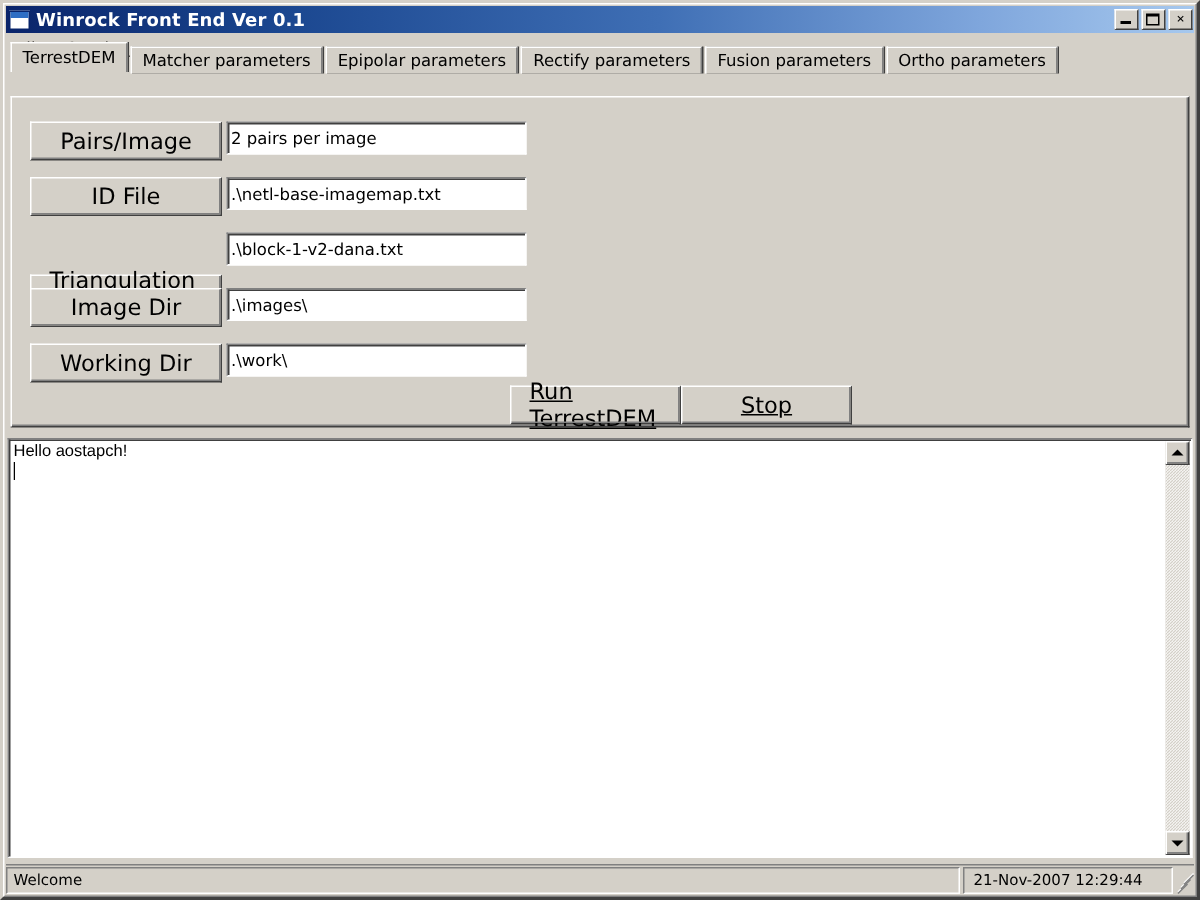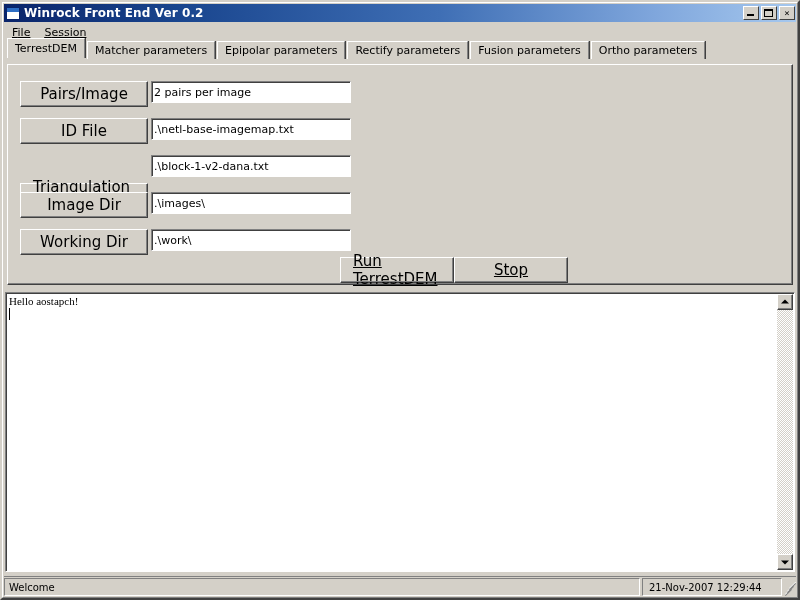--- a/index.html
+++ b/index.html
@@ -121,21 +121,21 @@
     font-size: 11px;
     cursor: default;
     white-space: nowrap;
     text-decoration: underline;
   }
   .menuitem u { text-decoration: underline; }
 
   
   .tabstrip {
     position: absolute;
-    left: 5px; top: 36px; right: 5px;
+    left: 5px; top: 26px; right: 5px;
     height: 20px;
     display: flex;
     align-items: flex-end;
     z-index: 3;
   }
   .tab {
     height: 18px;
     line-height: 17px;
     padding: 0 7px;
     margin-right: 2px;
@@ -272,21 +272,21 @@
     position: absolute;
     left: 0; top: 0; right: 0; bottom: 0;
     border-left: 1px solid #404040;
     border-top: 1px solid #404040;
     pointer-events: none;
     z-index: 1;
   }
   .logtext {
     position: absolute;
     left: 3px; top: 2px; right: 20px; bottom: 2px;
-    font-family: Liberation Serif, serif;
+    font-family: Liberation Sans, sans-serif;
     font-size: 11px;
     color: #000;
     line-height: 13px;
     white-space: pre-wrap;
     overflow: hidden;
     z-index: 2;
   }
   .caret {
     display: inline-block;
     width: 1px;
@@ -383,21 +383,21 @@
   .grip i.s { background: #808080; }
 </style>
 </head>
 <body>
 
 <div class="window">
   <div class="window-inner"></div>
 
   <div class="titlebar">
     <div class="title-icon"></div>
-    <div class="title-text">Winrock Front End Ver 0.2</div>
+    <div class="title-text">Winrock Front End Ver 0.1</div>
     <div class="title-buttons">
       <div class="tbtn">
         <div class="glyph-min"></div>
       </div>
       <div class="tbtn">
         <div class="glyph-max"></div>
       </div>
       <div class="tbtn">
         <span>×</span>
       </div>

